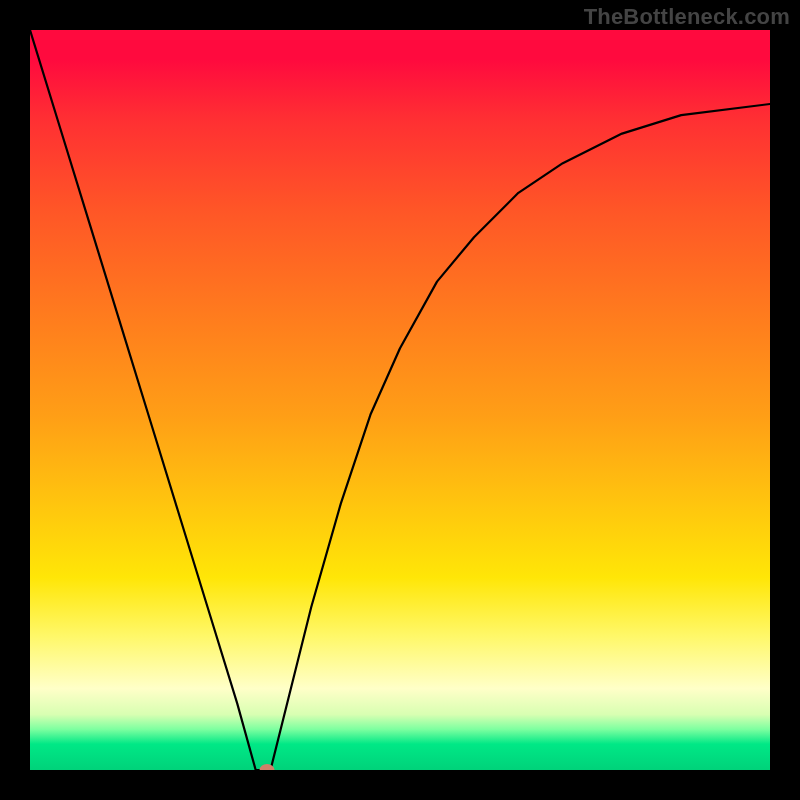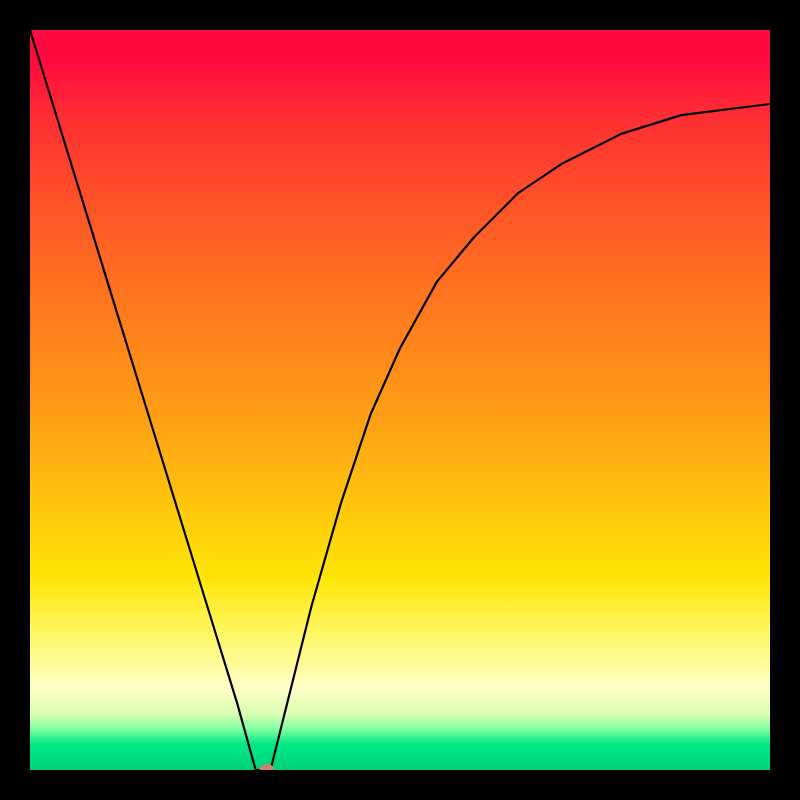--- a/index.html
+++ b/index.html
@@ -72,20 +72,21 @@
     border-radius: 50%;
     background: #cf8169;
     transform: translate(-50%, -50%);
   }
 </style>
 </head>
 <body>
 
 <div class="frame">
 
+  <div class="watermark">TheBottleneck.com</div>
 
   <div class="plot">
     <div class="gradient"></div>
 
     <svg class="curve" viewBox="0 0 740 740" preserveAspectRatio="none">
       <path id="curve-path" fill="none" stroke="#000" stroke-width="2.2" stroke-linecap="round" stroke-linejoin="round" d="M 0.00 0.00 L 29.60 96.20 L 59.20 192.40 L 88.80 288.60 L 118.40 384.80 L 148.00 481.00 L 177.60 577.20 L 207.20 673.40 L 225.70 740.00 L 225.70 740.00 L 240.50 740.00 L 240.50 740.00 L 259.00 666.00 L 281.20 577.20 L 310.80 473.60 L 340.40 384.80 L 370.00 318.20 L 407.00 251.60 L 444.00 207.20 L 488.40 162.80 L 532.80 133.20 L 592.00 103.60 L 651.20 85.10 L 740.00 74.00 "></path>
     </svg>
 
     <div id="min-marker" class="marker" style="left: 236.8px; top: 740px;"></div>
   </div>

